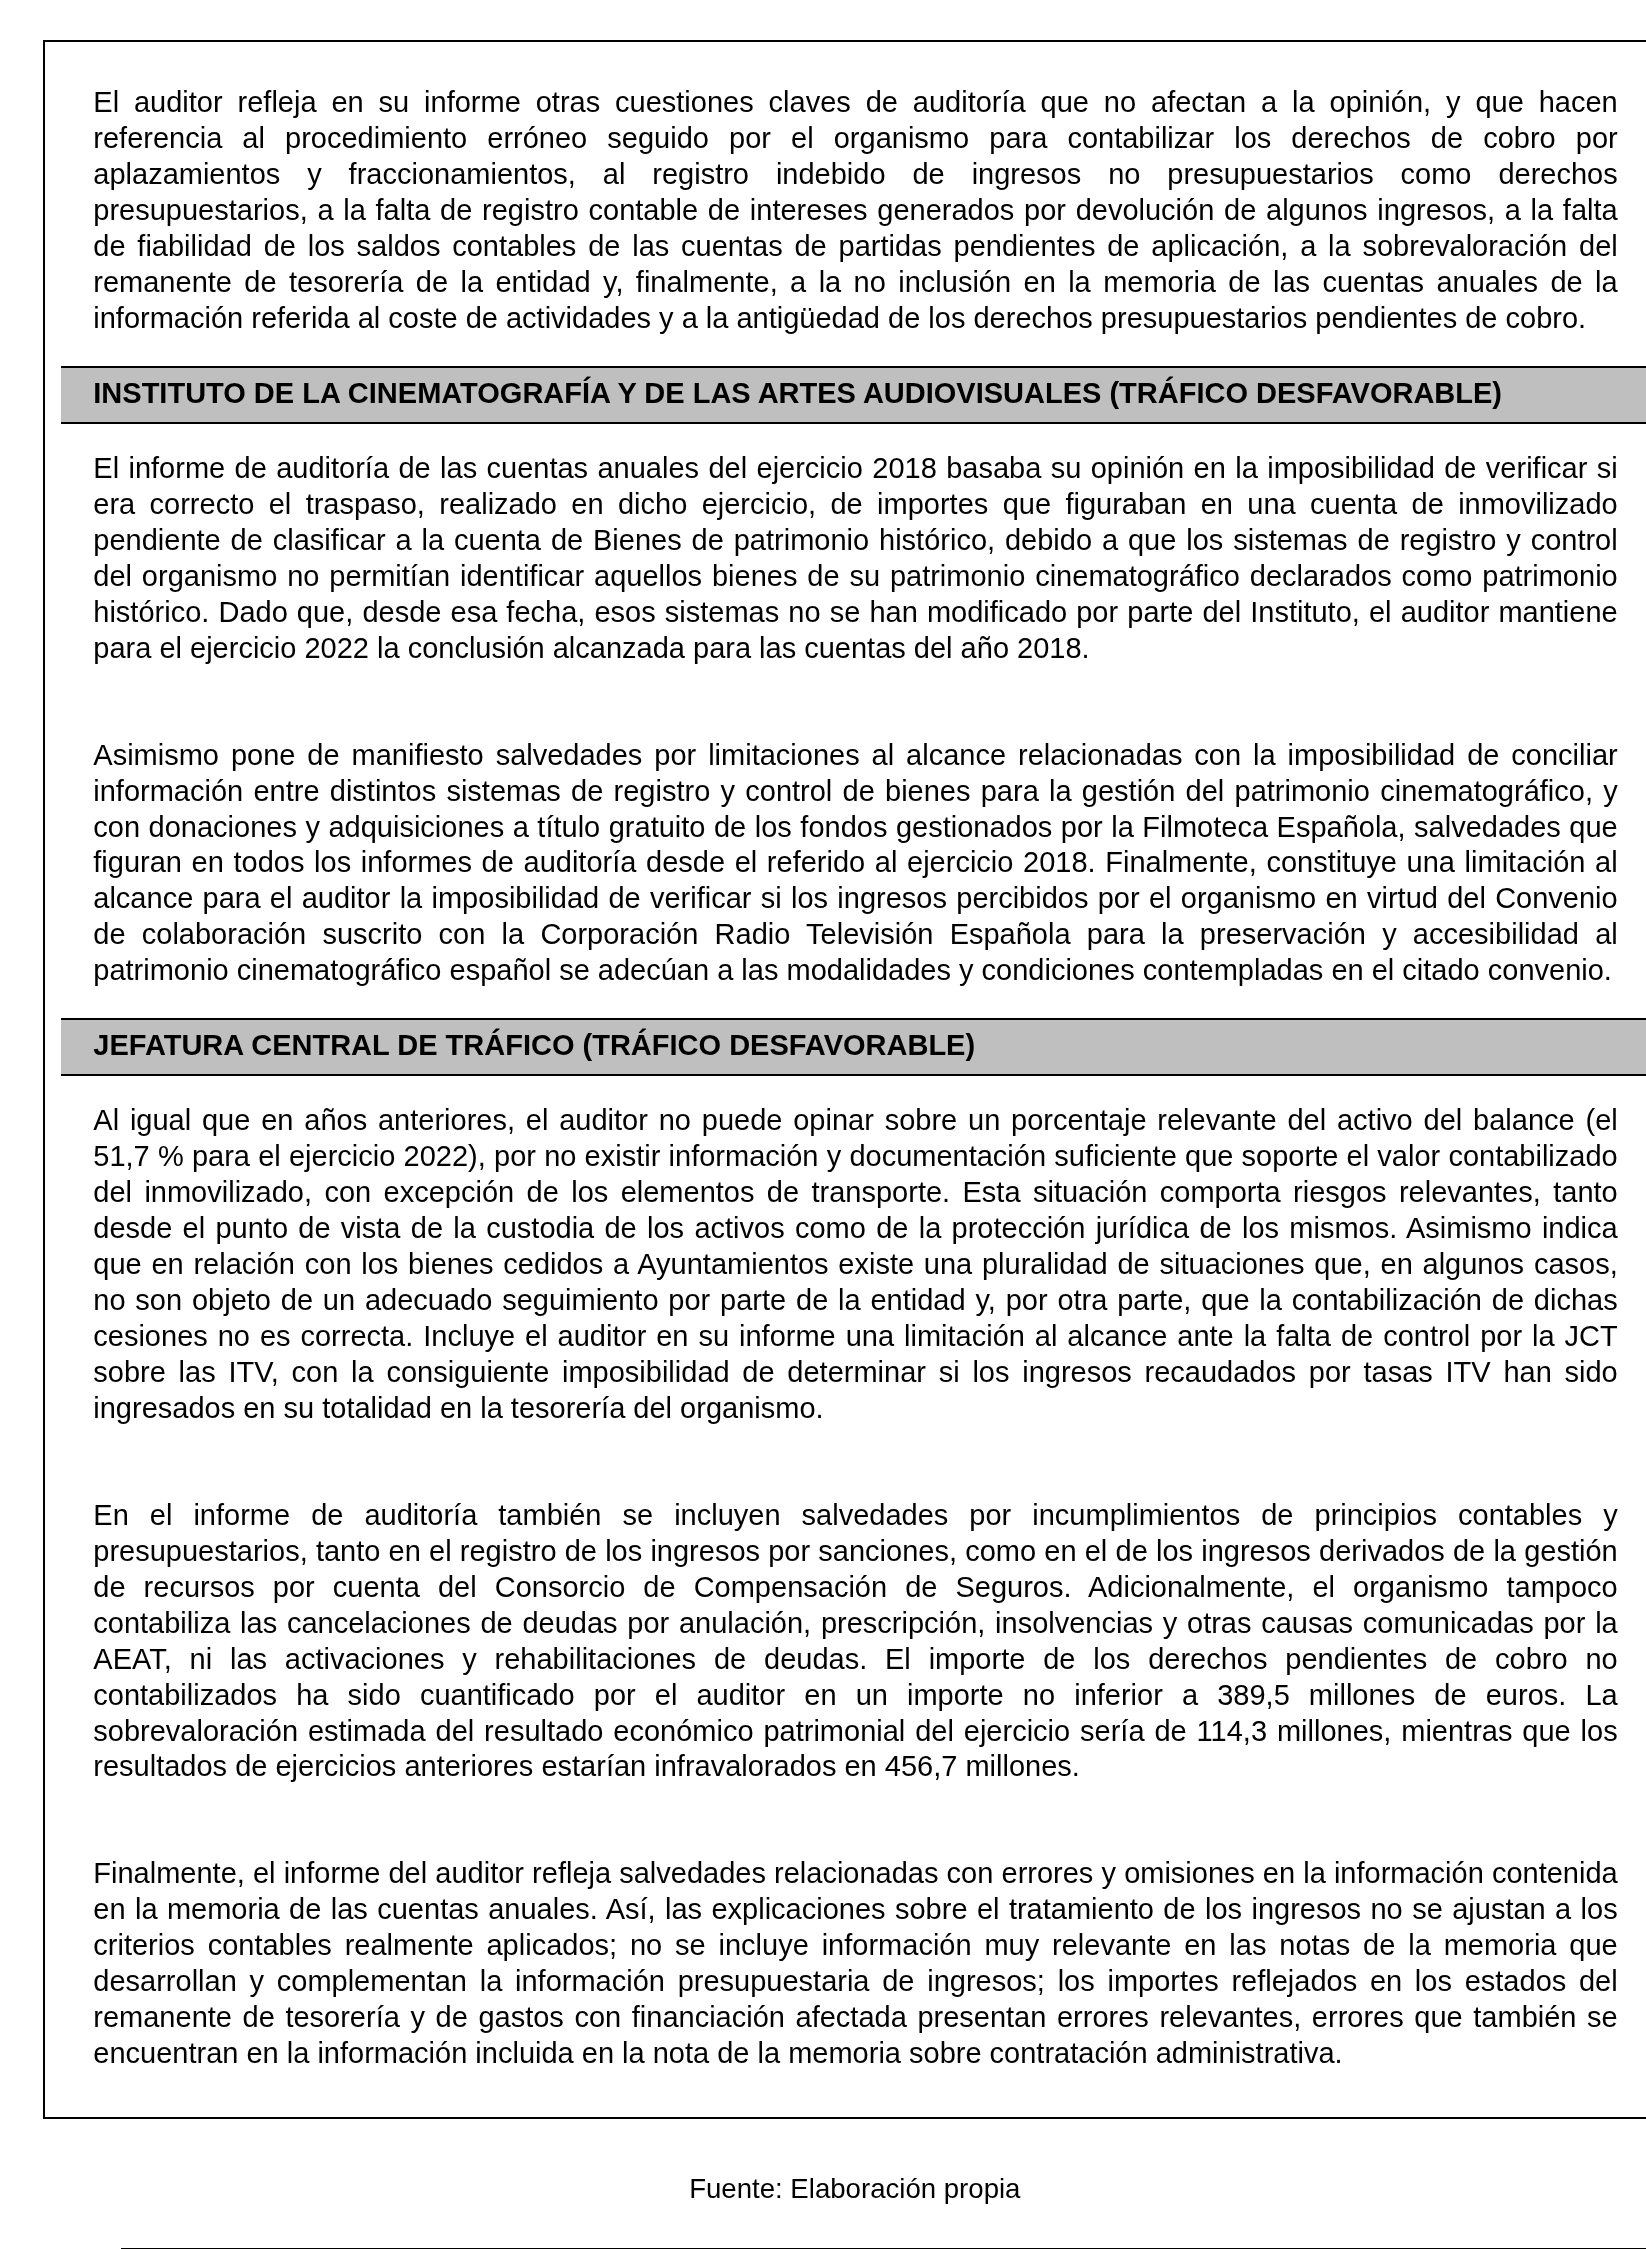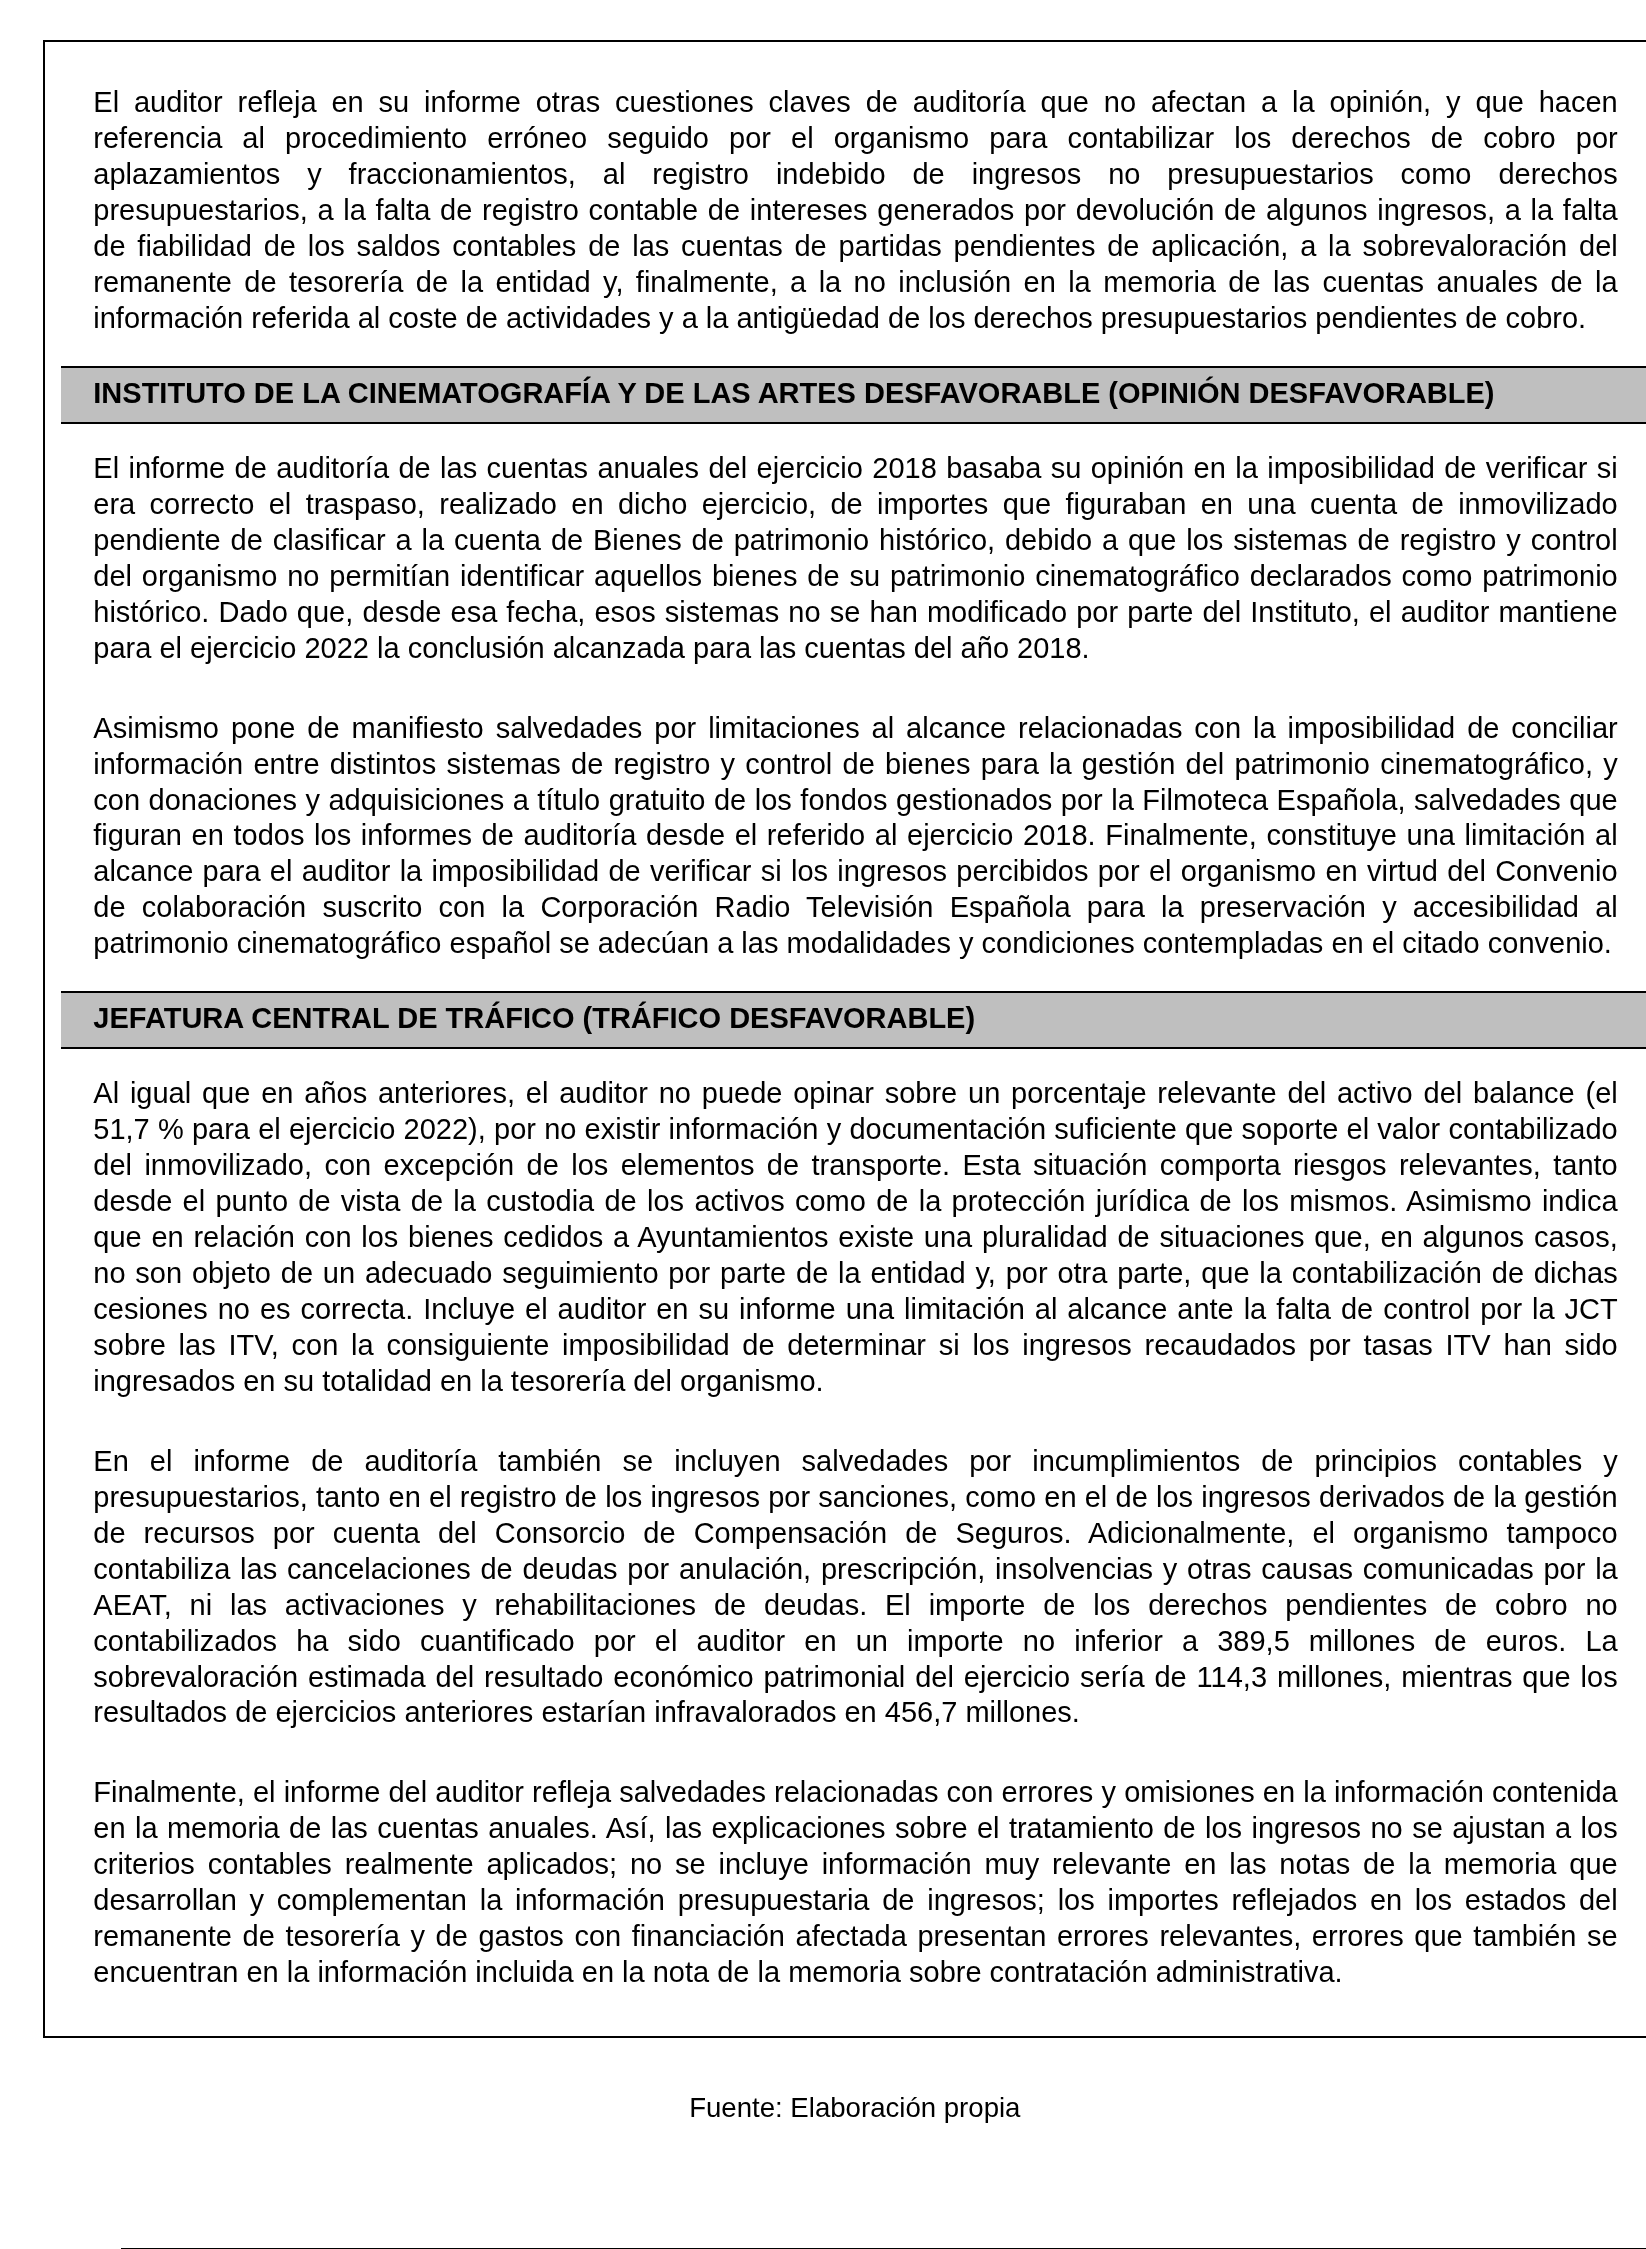--- a/index.html
+++ b/index.html
@@ -28,21 +28,21 @@
   }
   .cell + .cell {
     border-top: 2.4px solid var(--border, #000);
   }
   .header-cell {
     background: var(--header-bg, #bfbfbf);
     font-weight: bold;
     padding: 8px 16px 9.7px 16px;
   }
   .body-cell p + p {
-    margin-top: 12px;
+    margin-top: 39px;
   }
   .source-note {
     margin-top: 37px;
     padding-left: 14.6px;
     font-size: 27.6px;
     line-height: 1.2;
     text-align: center;
   }
   .next-table-strip {
     position: absolute;
@@ -60,21 +60,21 @@
 
 <div class="page">
 
   <div class="doc-table">
 
     <div class="cell body-cell">
       <p>El auditor refleja en su informe otras cuestiones claves de auditoría que no afectan a la opinión, y que hacen referencia al procedimiento erróneo seguido por el organismo para contabilizar los derechos de cobro por aplazamientos y fraccionamientos, al registro indebido de ingresos no presupuestarios como derechos presupuestarios, a la falta de registro contable de intereses generados por devolución de algunos ingresos, a la falta de fiabilidad de los saldos contables de las cuentas de partidas pendientes de aplicación, a la sobrevaloración del remanente de tesorería de la entidad y, finalmente, a la no inclusión en la memoria de las cuentas anuales de la información referida al coste de actividades y a la antigüedad de los derechos presupuestarios pendientes de cobro.</p>
     </div>
 
     <div class="cell header-cell">
-      <span>INSTITUTO DE LA CINEMATOGRAFÍA Y DE LAS ARTES DESFAVORABLE (OPINIÓN DESFAVORABLE)</span>
+      <span>INSTITUTO DE LA CINEMATOGRAFÍA Y DE LAS ARTES AUDIOVISUALES (TRÁFICO DESFAVORABLE)</span>
     </div>
 
     <div class="cell body-cell">
       <p>El informe de auditoría de las cuentas anuales del ejercicio 2018 basaba su opinión en la imposibilidad de verificar si era correcto el traspaso, realizado en dicho ejercicio, de importes que figuraban en una cuenta de inmovilizado pendiente de clasificar a la cuenta de Bienes de patrimonio histórico, debido a que los sistemas de registro y control del organismo no permitían identificar aquellos bienes de su patrimonio cinematográfico declarados como patrimonio histórico. Dado que, desde esa fecha, esos sistemas no se han modificado por parte del Instituto, el auditor mantiene para el ejercicio 2022 la conclusión alcanzada para las cuentas del año 2018.</p>
       <p>Asimismo pone de manifiesto salvedades por limitaciones al alcance relacionadas con la imposibilidad de conciliar información entre distintos sistemas de registro y control de bienes para la gestión del patrimonio cinematográfico, y con donaciones y adquisiciones a título gratuito de los fondos gestionados por la Filmoteca Española, salvedades que figuran en todos los informes de auditoría desde el referido al ejercicio 2018. Finalmente, constituye una limitación al alcance para el auditor la imposibilidad de verificar si los ingresos percibidos por el organismo en virtud del Convenio de colaboración suscrito con la Corporación Radio Televisión Española para la preservación y accesibilidad al patrimonio cinematográfico español se adecúan a las modalidades y condiciones contempladas en el citado convenio.</p>
     </div>
 
     <div class="cell header-cell">
       <span>JEFATURA CENTRAL DE TRÁFICO (TRÁFICO DESFAVORABLE)</span>
     </div>

